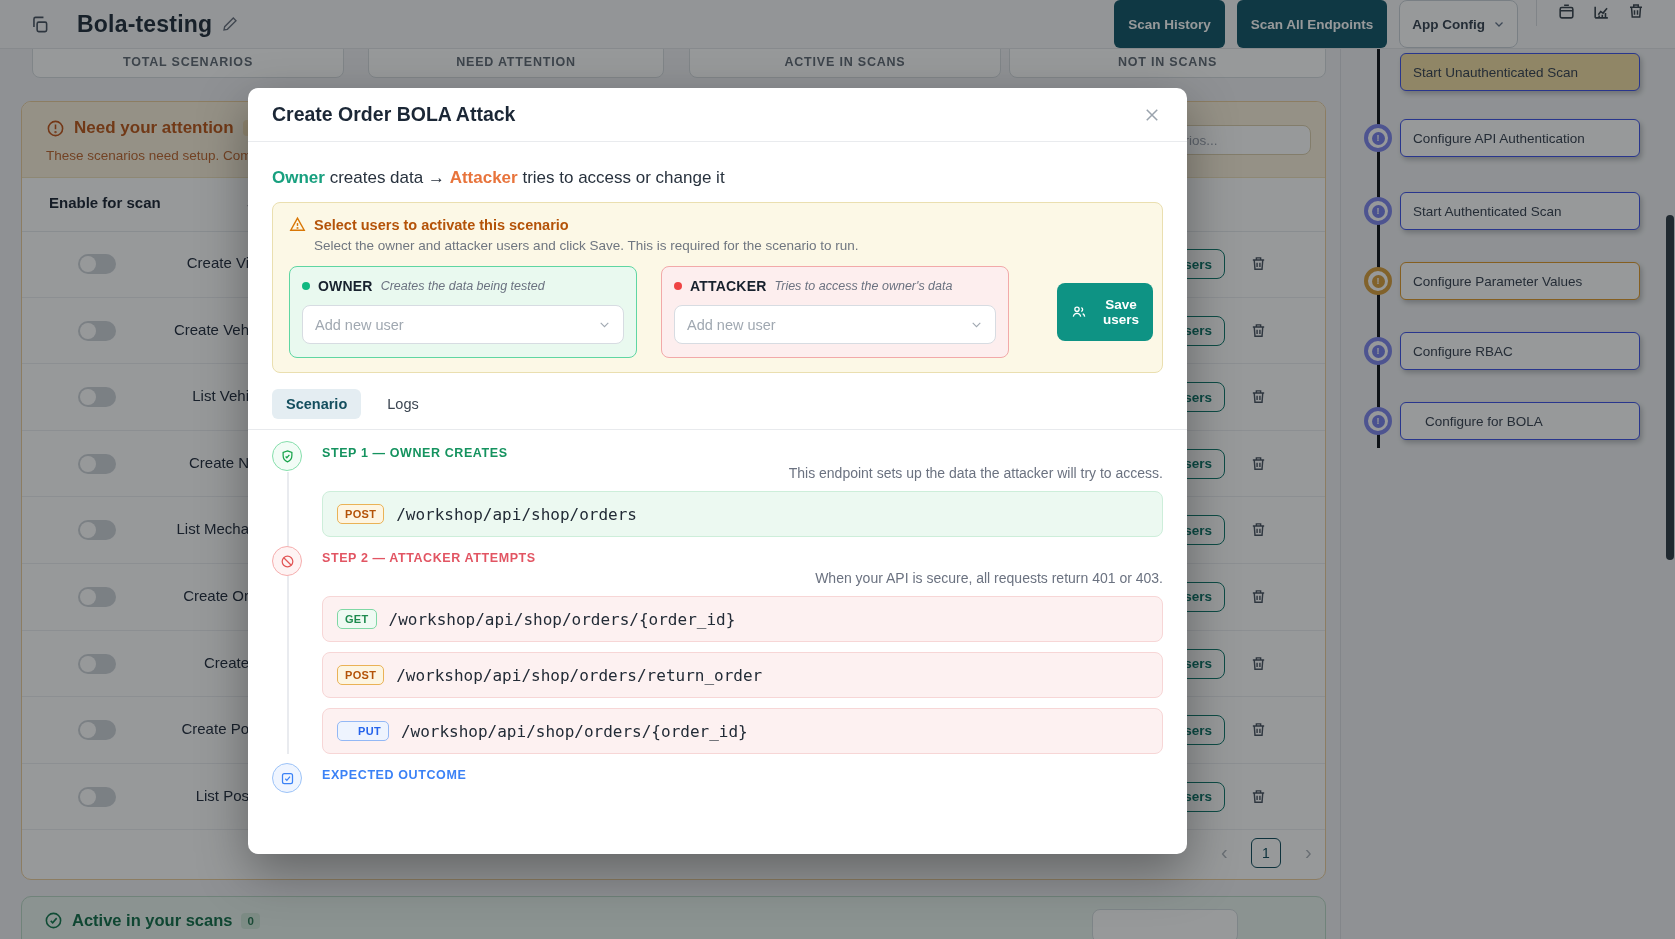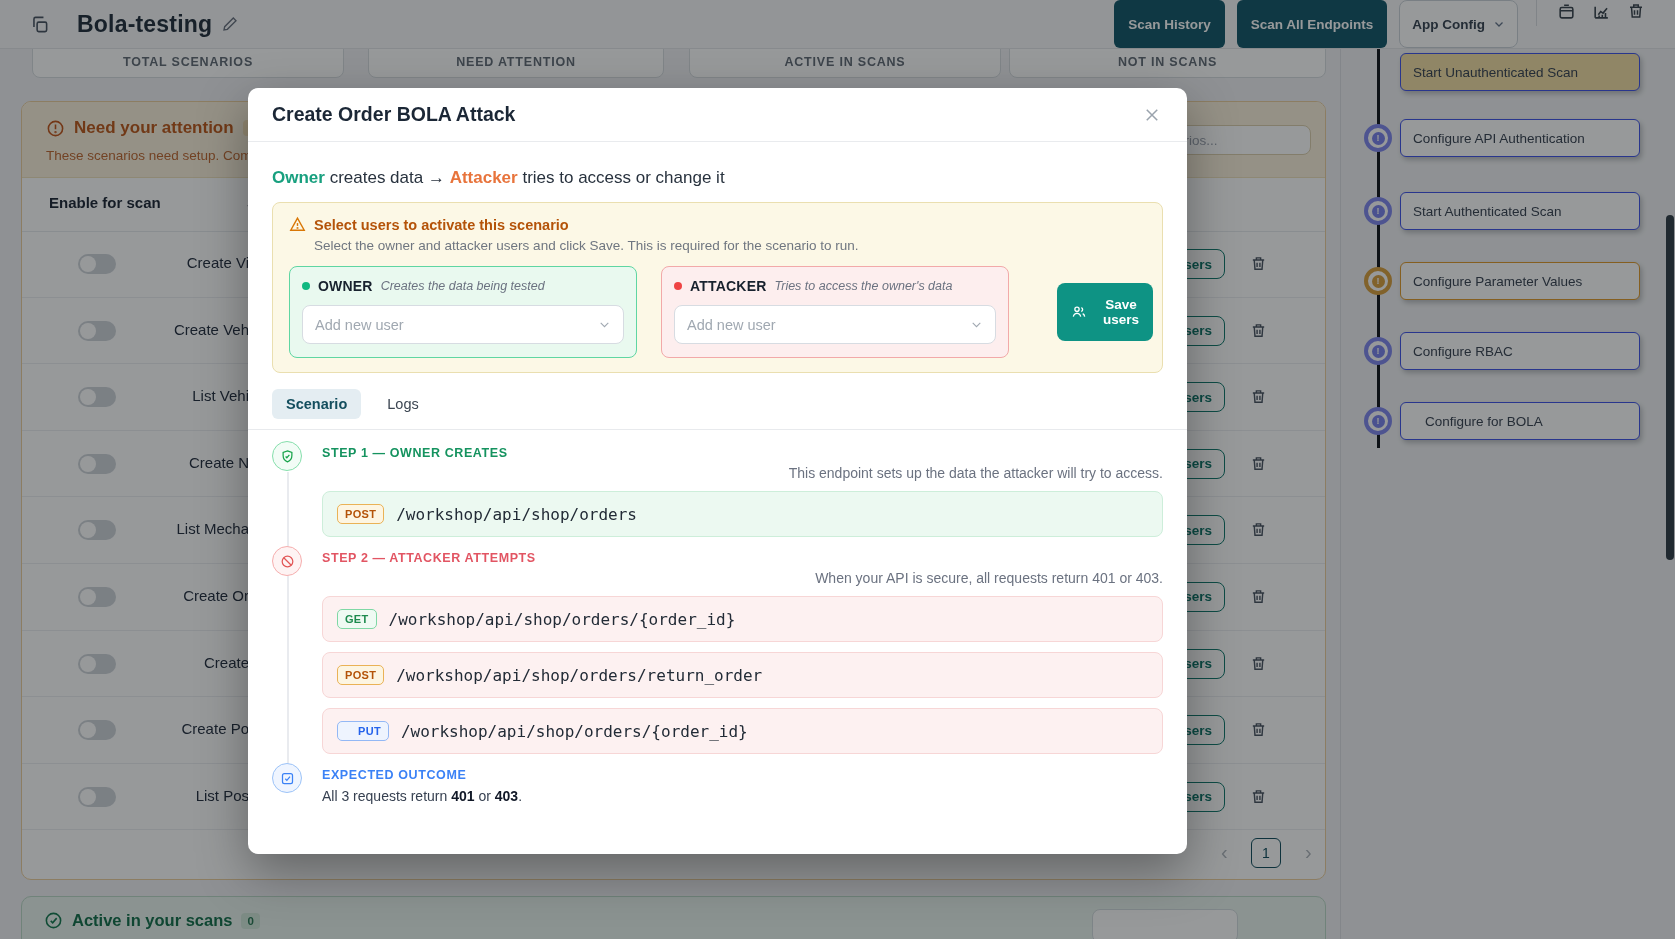--- a/index.html
+++ b/index.html
@@ -497,21 +497,18 @@
             </div>
           </div>
         <div class="step">
           <span class="step-node blue">
             <svg width="15" height="15" viewBox="0 0 24 24" fill="none" stroke="currentColor" stroke-width="2">
                 <rect x="4" y="4" width="16" height="16" rx="3"></rect>
                 <path d="M8.5 12.5l2.5 2.5 5-6"></path>
               </svg>
           </span>
           <div class="step-heading blue">EXPECTED OUTCOME</div>
-          <div class="outcome-text">
-            <span>All 3 requests return </span><b>401</b><span> or </span><b>403</b><span>.</span>
-          </div>
         </div>
       </div>
     </div>
   </div>
 
 </div>
 
 </body></html>

